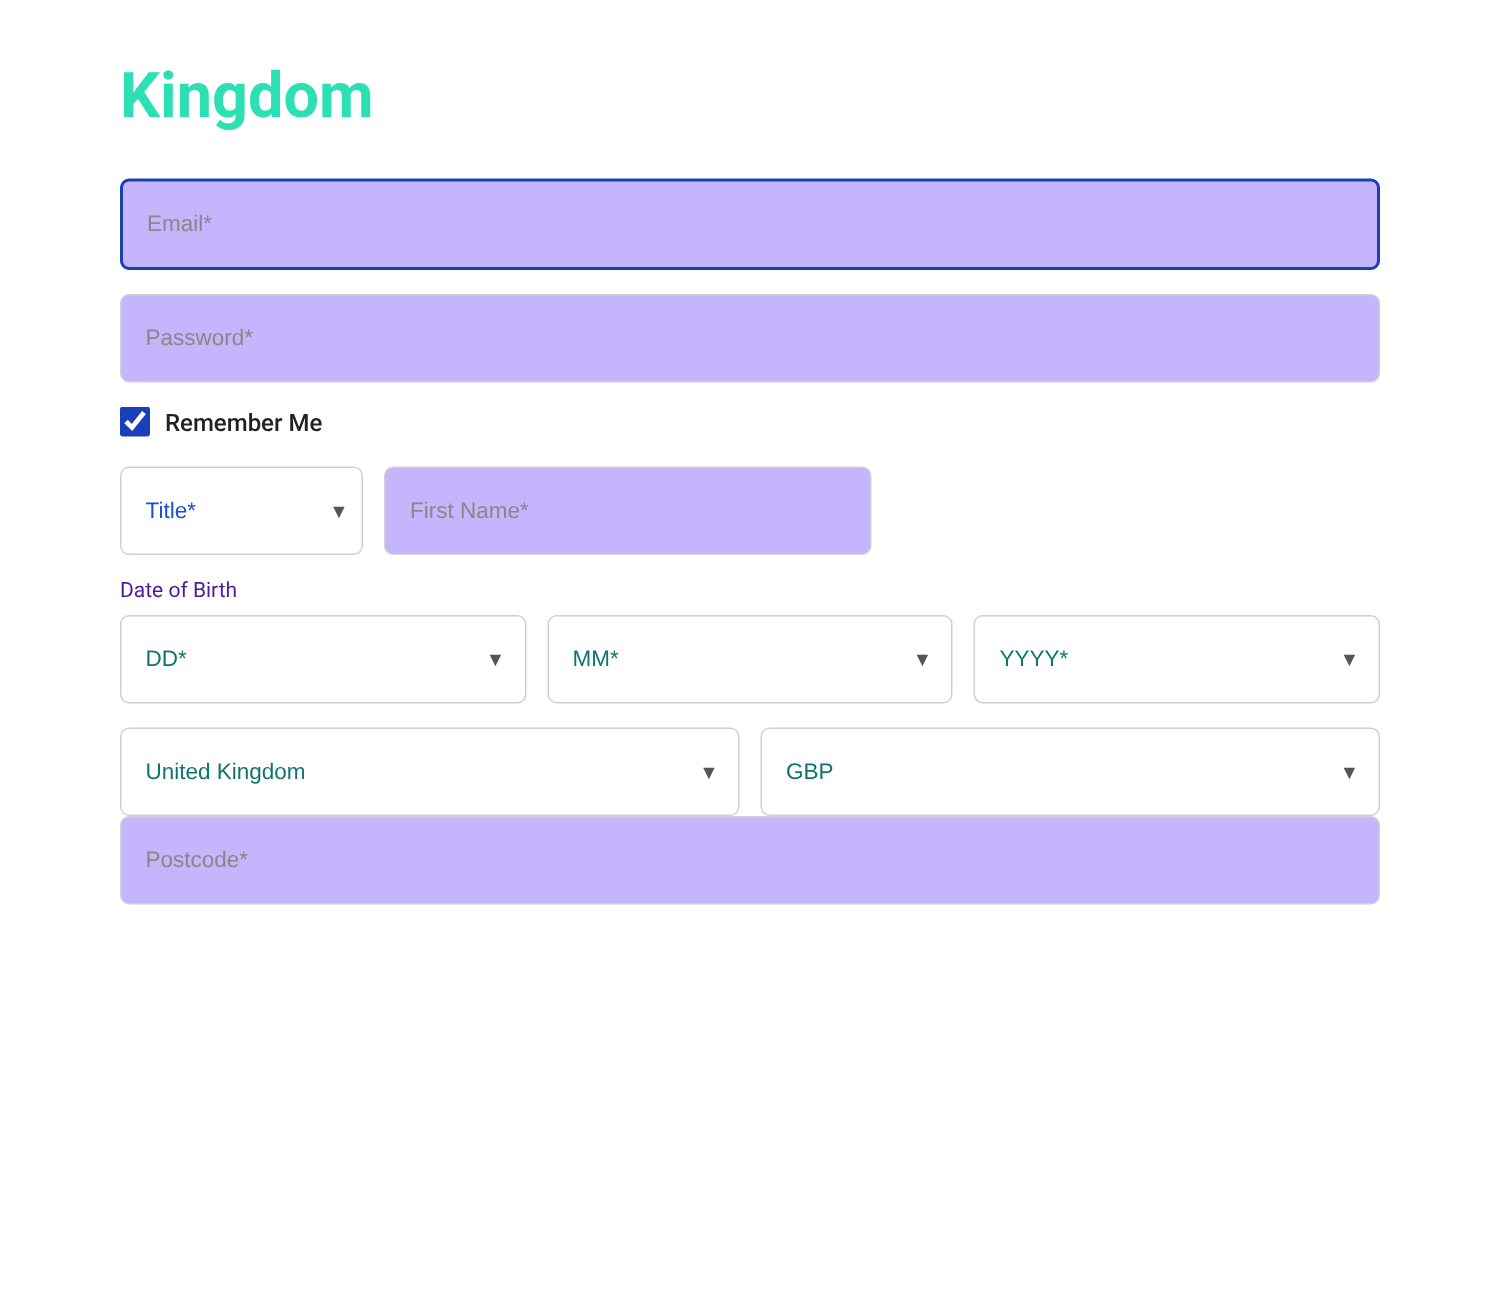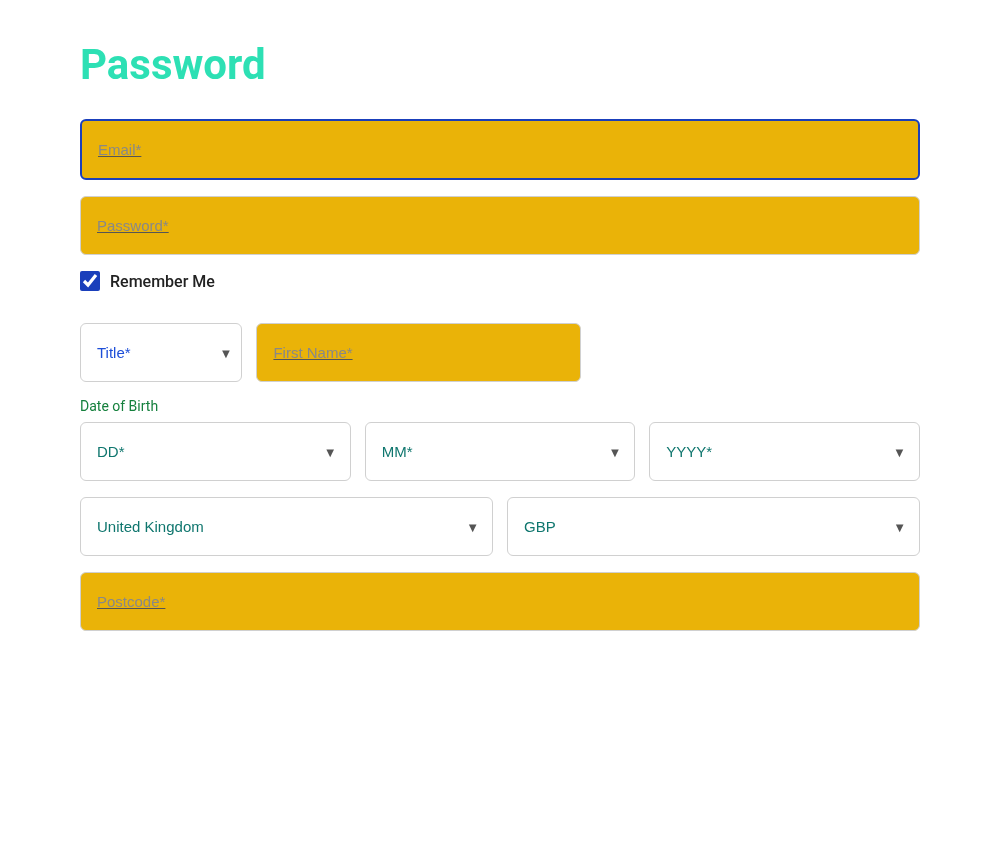--- a/index.html
+++ b/index.html
@@ -27,38 +27,37 @@
     }
 
     .input-field {
       width: 100%;
       padding: 20px 16px;
       font-size: 15px;
       color: #555;
       border: 1.5px solid #d0d0d0;
       border-radius: 6px;
       outline: none;
-      background: #eab308;
+      background: #c4b5fd;
       appearance: none;
-      text-decoration: underline;
     }
 
     .input-field.focused {
       border: 2px solid #1a3fbb;
     }
 
     .input-field::placeholder {
       color: #888;
     }
 
     .checkbox-row {
       display: flex;
       align-items: center;
       gap: 10px;
-      margin-bottom: 32px;
+      margin-bottom: 20px;
     }
 
     .checkbox-input {
       width: 20px;
       height: 20px;
       accent-color: #1a3fbb;
       cursor: pointer;
     }
 
     .checkbox-label {
@@ -69,36 +68,35 @@
 
     .three-col {
       display: grid;
       grid-template-columns: 1fr 2fr 2fr;
       gap: 14px;
       margin-bottom: 16px;
     }
 
     .dob-label {
       font-size: 14px;
-      color: #15803d;
+      color: #4c1d95;
       margin-bottom: 8px;
     }
 
     .three-dob {
       display: grid;
       grid-template-columns: 1fr 1fr 1fr;
       gap: 14px;
       margin-bottom: 16px;
     }
 
     .two-col {
       display: grid;
       grid-template-columns: 1fr 1fr;
       gap: 14px;
-      margin-bottom: 16px;
     }
 
     .select-wrapper {
       position: relative;
     }
 
     .select-wrapper select {
       width: 100%;
       padding: 20px 40px 20px 16px;
       font-size: 15px;
@@ -138,21 +136,21 @@
       cursor: pointer;
     }
 
     .title-select-wrapper .select-arrow {
       right: 10px;
     }
   </style>
 </head>
 <body>
 
-<h1 class="page-title">Password</h1>
+<h1 class="page-title">Kingdom</h1>
 
 <div class="form-group">
   <input class="input-field focused" type="email" placeholder="Email*" style="">
 </div>
 
 <div class="form-group">
   <input class="input-field" type="password" placeholder="Password*" style="">
 </div>
 
 <div class="checkbox-row">

